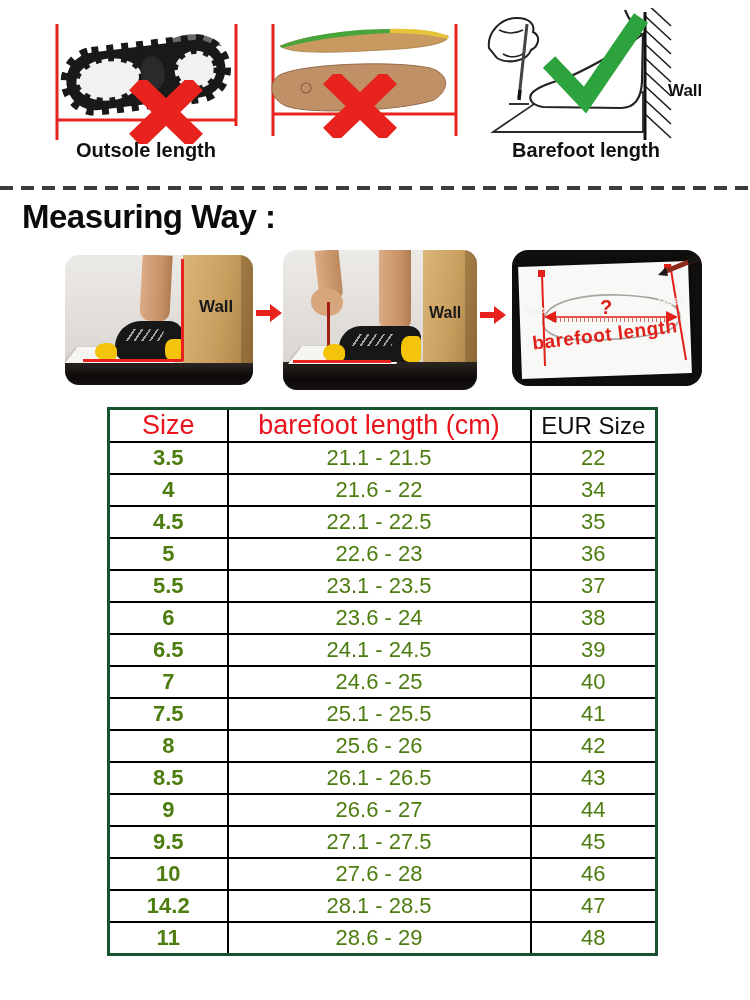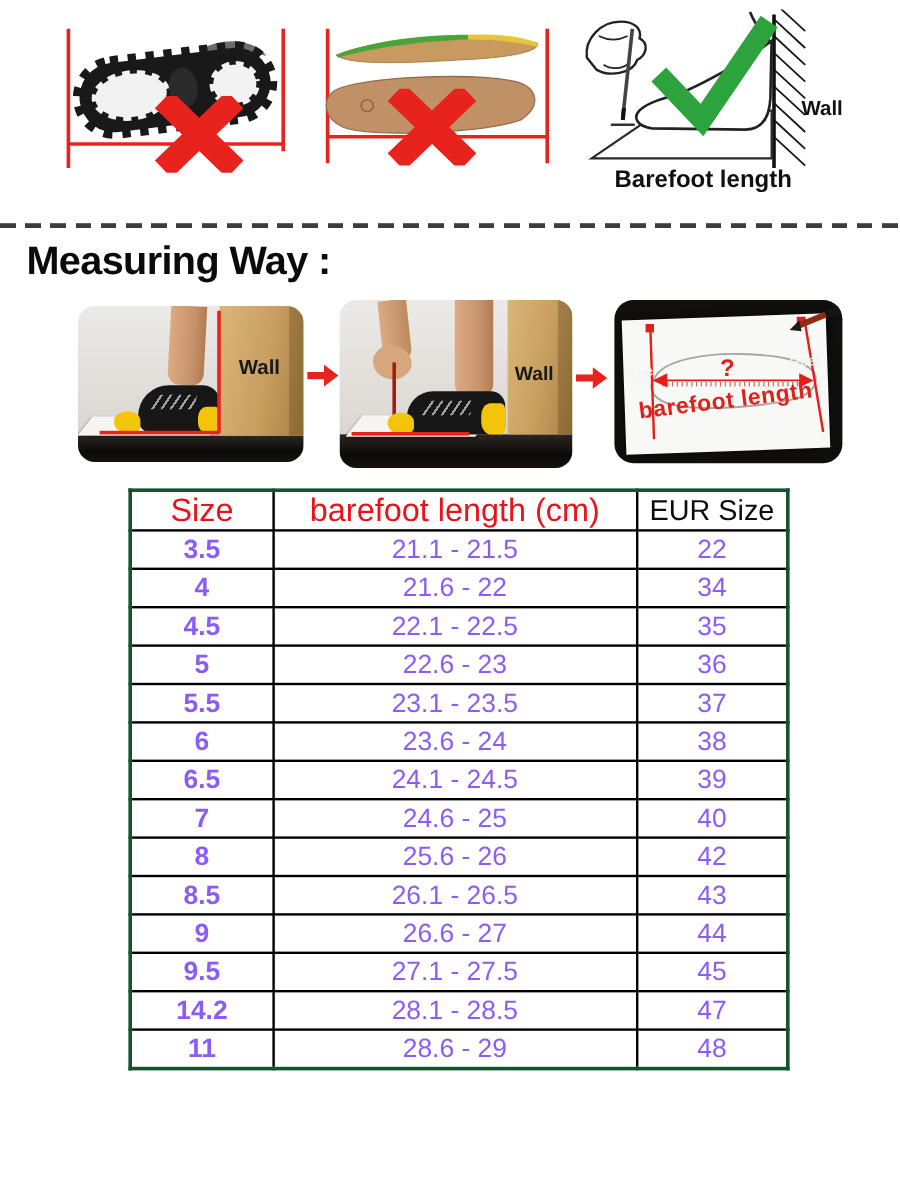--- a/index.html
+++ b/index.html
@@ -49,21 +49,21 @@
   .arrow-icon{position:absolute;}
 
   
   table.size{position:absolute;left:107px;top:407px;width:548px;border-collapse:collapse;
              table-layout:fixed;background:#fff;border:3px solid #14532d;}
   table.size th,table.size td{border:2px solid #000;text-align:center;vertical-align:middle;
              padding:0;line-height:1.05;overflow:hidden;white-space:nowrap;}
   table.size th{height:31px;font-weight:400;}
   th.th-red{color:#e8131b;font-size:27px;}
   th.th-dark{color:#0d0d0d;font-size:24px;}
-  table.size td{height:30px;font-size:22px;color:#8b5cf6;font-weight:400;}
+  table.size td{height:30px;font-size:22px;color:#4d7c0f;font-weight:400;}
   table.size td:first-child{font-weight:700;}
 </style>
 </head>
 <body>
 
 <div class="page">
 
   <div class="abs" style="left:0;top:0;width:750px;height:180px;">
 
     <svg class="abs" style="left:46px;top:14px;" width="200" height="132" viewBox="0 0 200 132">
@@ -78,20 +78,21 @@
         <ellipse cx="63" cy="61" rx="33" ry="21" fill="none" stroke="#191919" stroke-width="6" stroke-dasharray="6 7"></ellipse>
         <ellipse cx="150" cy="62" rx="21" ry="19" fill="#f2f2f2"></ellipse>
         <ellipse cx="150" cy="62" rx="21" ry="19" fill="none" stroke="#191919" stroke-width="6" stroke-dasharray="6 7"></ellipse>
         <ellipse cx="107" cy="60" rx="12" ry="17" fill="#2a2a2a"></ellipse>
       </g>
     </svg>
     <svg class="xmark" style="left:128px;top:80px;" width="76" height="64" viewBox="0 0 76 64">
       <line x1="8" y1="3" x2="68" y2="61" stroke="#e8231d" stroke-width="20"></line>
       <line x1="68" y1="3" x2="8" y2="61" stroke="#e8231d" stroke-width="20"></line>
     </svg>
+    <div class="legend-label" style="left:40px;width:212px;">Outsole length</div>
 
     <svg class="abs" style="left:262px;top:14px;" width="205" height="132" viewBox="0 0 205 132">
       <line x1="11" y1="10" x2="11" y2="122" stroke="#e8231d" stroke-width="3"></line>
       <line x1="194" y1="10" x2="194" y2="122" stroke="#e8231d" stroke-width="3"></line>
       <line x1="11" y1="100" x2="194" y2="100" stroke="#e8231d" stroke-width="3"></line>
       <g>
         <path d="M18,32 C55,16 150,12 186,22 C188,28 168,34 120,36 C70,39 28,40 18,32 Z" fill="#c89a5f" stroke="#a67c45" stroke-width="0.8"></path>
         <path d="M18,32 C50,19 95,15 128,15 L128,19 C95,20 52,25 20,34 Z" fill="#48a43b"></path>
         <path d="M128,15 C155,14 175,17 186,22 L186,25 C170,21 150,19 128,19 Z" fill="#e7c53a"></path>
       </g>
@@ -255,40 +256,50 @@
           <td>6.5</td>
           <td>24.1 - 24.5</td>
           <td>39</td>
         </tr>
         <tr>
           <td>7</td>
           <td>24.6 - 25</td>
           <td>40</td>
         </tr>
         <tr>
+          <td>7.5</td>
+          <td>25.1 - 25.5</td>
+          <td>41</td>
+        </tr>
+        <tr>
           <td>8</td>
           <td>25.6 - 26</td>
           <td>42</td>
         </tr>
         <tr>
           <td>8.5</td>
           <td>26.1 - 26.5</td>
           <td>43</td>
         </tr>
         <tr>
           <td>9</td>
           <td>26.6 - 27</td>
           <td>44</td>
         </tr>
         <tr>
           <td>9.5</td>
           <td>27.1 - 27.5</td>
           <td>45</td>
         </tr>
         <tr>
+          <td>10</td>
+          <td>27.6 - 28</td>
+          <td>46</td>
+        </tr>
+        <tr>
           <td>14.2</td>
           <td>28.1 - 28.5</td>
           <td>47</td>
         </tr>
         <tr>
           <td>11</td>
           <td>28.6 - 29</td>
           <td>48</td>
         </tr>
       </tbody>

